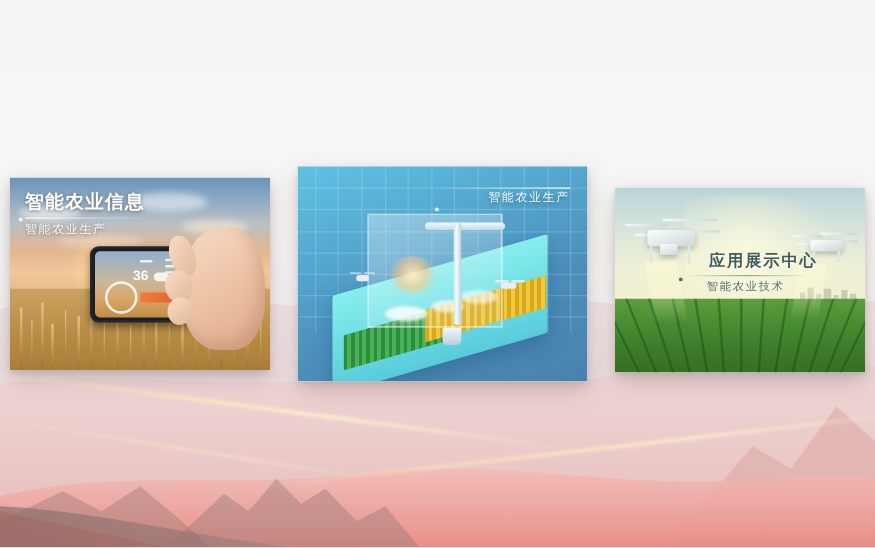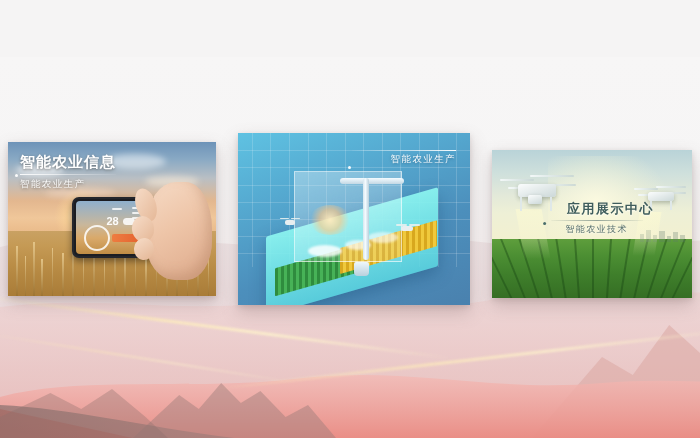--- a/index.html
+++ b/index.html
@@ -236,21 +236,21 @@
       <div class="phone">
         <div class="phone-screen">
           <div class="hud-ring" style="left:8px;top:24px;width:22px;height:22px;"></div>
           <div class="hud-ring" style="left:66px;top:12px;width:30px;height:30px;border-color:rgba(255,255,255,.95);"></div>
           <div class="hud-ring" style="left:71px;top:17px;width:20px;height:20px;border-color:rgba(255,255,255,.6);"></div>
           <div class="hud-bar" style="left:56px;top:6px;width:22px;"></div>
           <div class="hud-bar" style="left:56px;top:11px;width:16px;"></div>
           <div class="hud-bar" style="left:56px;top:16px;width:19px;"></div>
           <div class="hud-bar" style="left:36px;top:7px;width:10px;"></div>
           <div class="hud-chip" style="left:36px;top:33px;width:30px;"></div>
-          <div style="position:absolute;left:30px;top:14px;font-size:11px;font-weight:bold;color:rgba(255,255,255,.95);">28</div>
+          <div style="position:absolute;left:30px;top:14px;font-size:11px;font-weight:bold;color:rgba(255,255,255,.95);">36</div>
           <div style="position:absolute;left:47px;top:17px;width:12px;height:7px;border-radius:5px;background:rgba(255,255,255,.85);"></div>
         </div>
       </div>
       <div class="hand">
         <div class="finger" style="left:-10px;top:6px;width:20px;height:34px;transform:rotate(-18deg);"></div>
         <div class="finger" style="left:-14px;top:34px;width:22px;height:26px;transform:rotate(-8deg);"></div>
         <div class="finger" style="left:-12px;top:56px;width:20px;height:22px;transform:rotate(6deg);"></div>
       </div>
     </div>
     <div class="ctext t-left">

